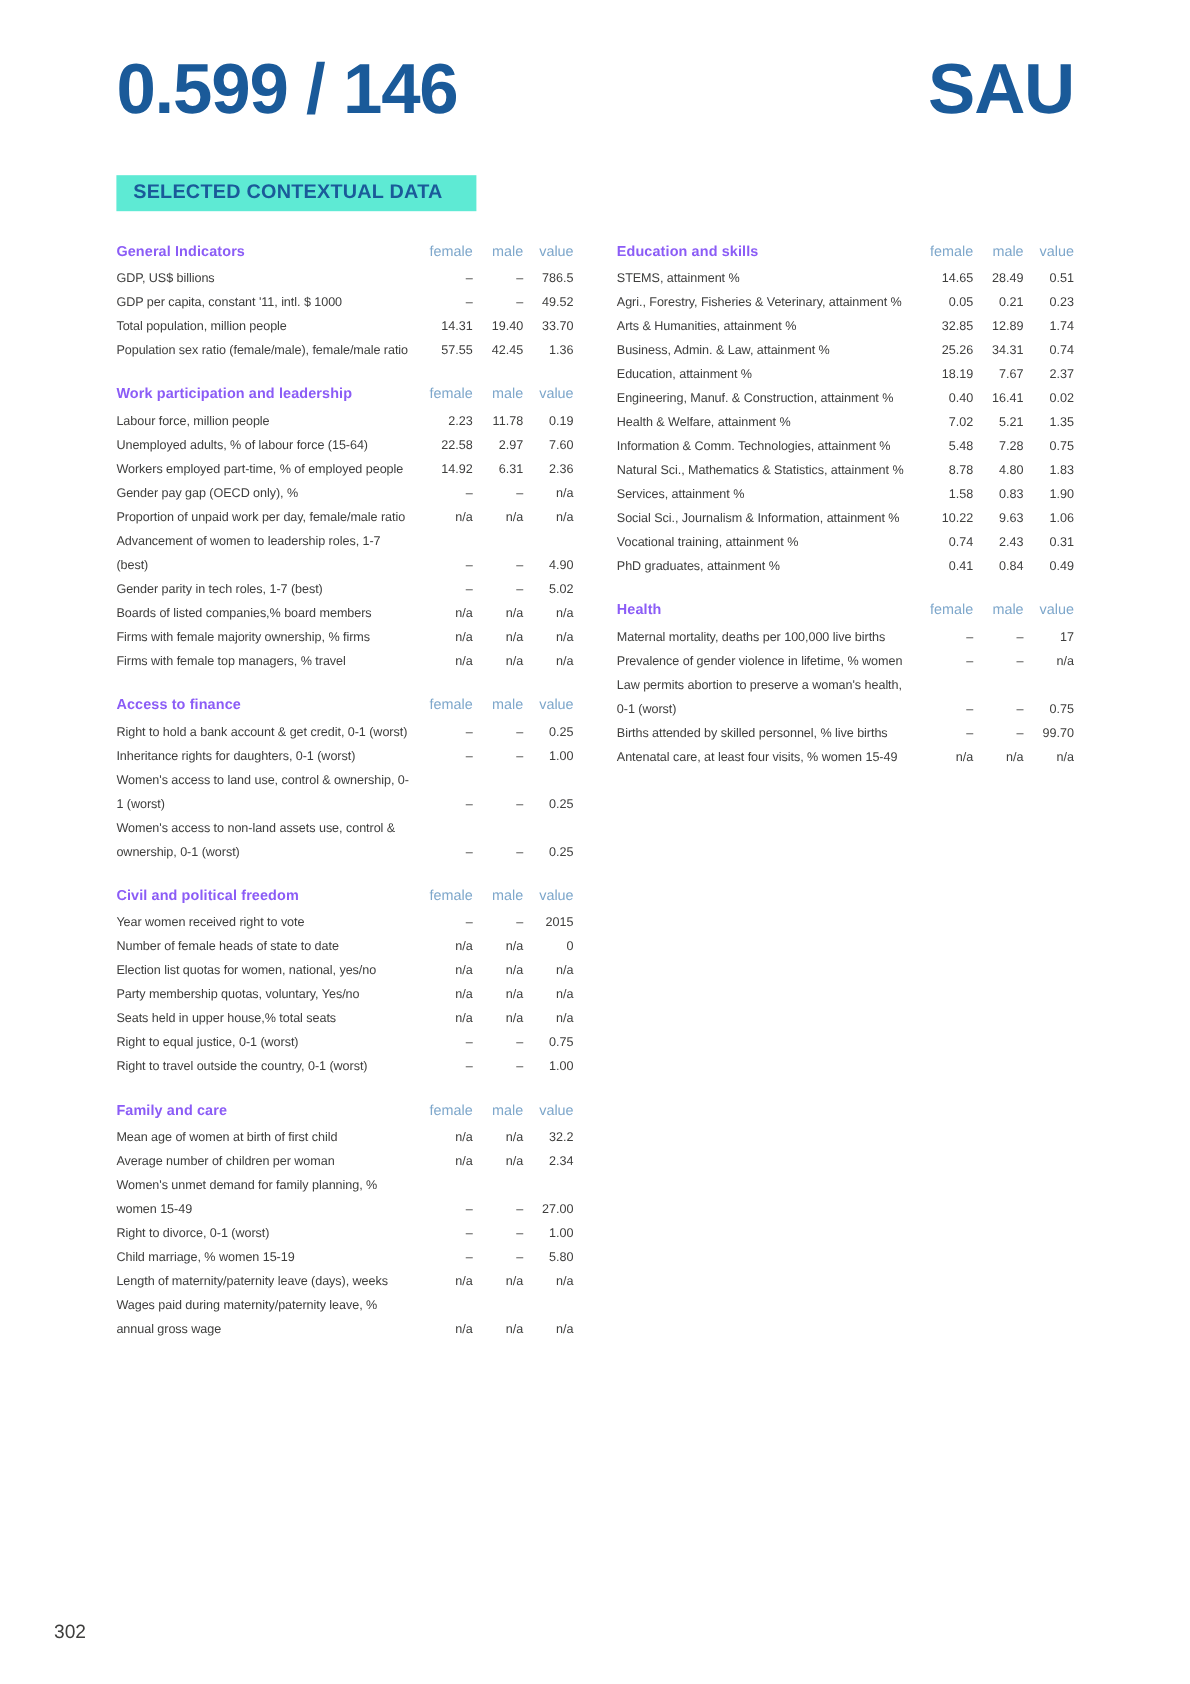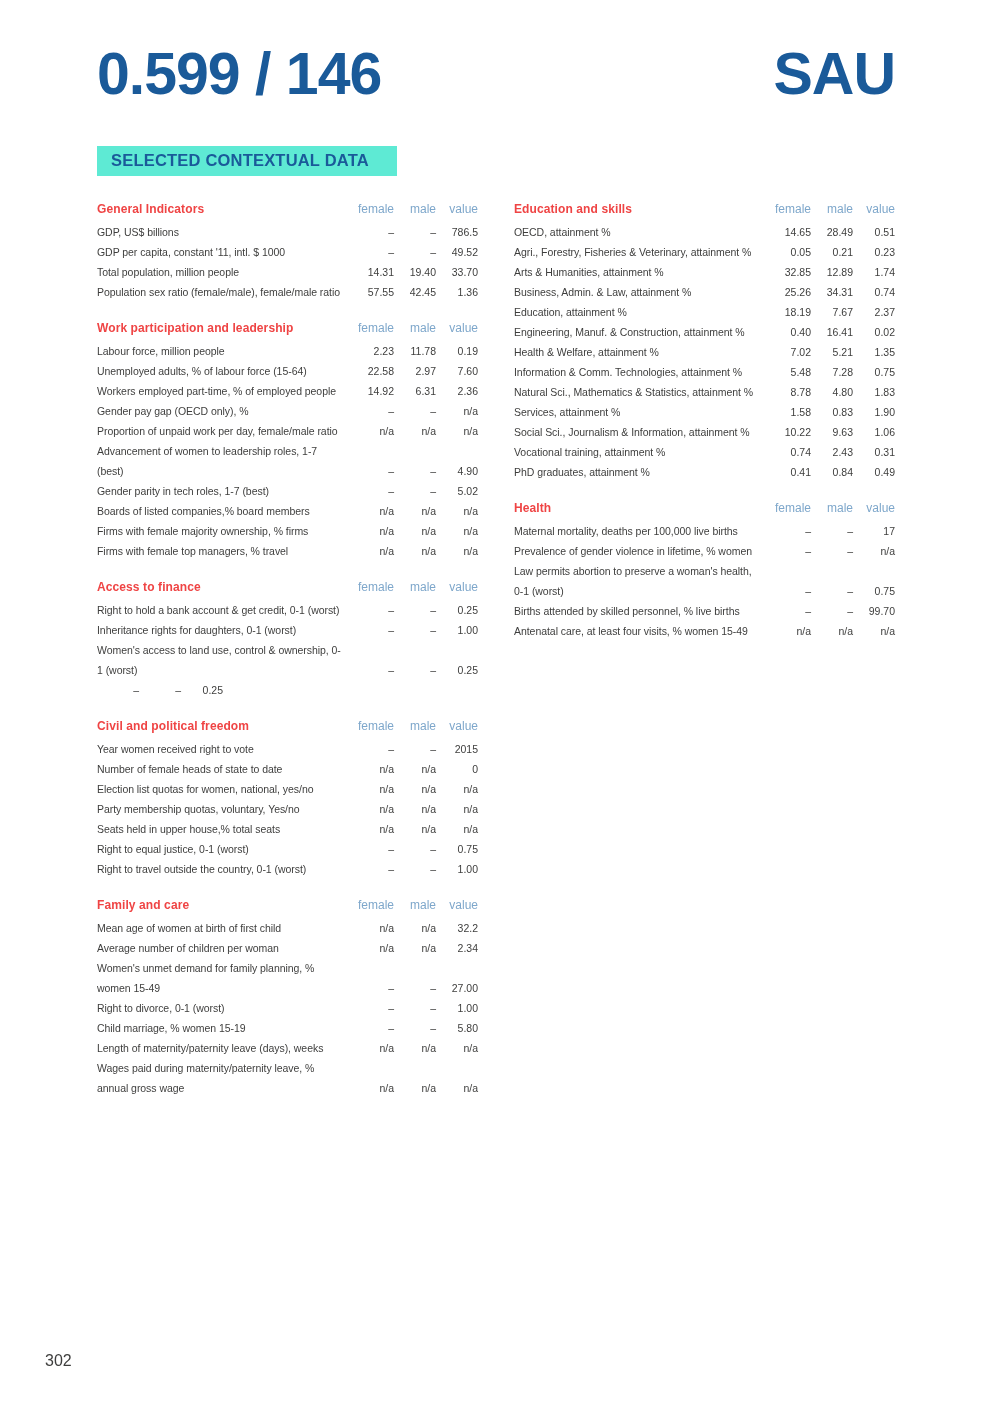--- a/index.html
+++ b/index.html
@@ -53,21 +53,21 @@
   .thead {
     display: flex;
     align-items: baseline;
     line-height: 20px;
     margin-bottom: 3px;
   }
   .ttitle {
     flex: 1;
     font-size: 12px;
     font-weight: 700;
-    color: #ef4444;
+    color: #8b5cf6;
     letter-spacing: 0.1px;
   }
   .hcell {
     width: 42px;
     text-align: right;
     font-size: 12px;
     color: #7ea7cb;
   }
 
   .trow {
@@ -235,20 +235,22 @@
             <div class="cell">1.00</div>
           </div>
           <div class="trow">
             <div class="rlabel">Women's access to land use, control &amp; ownership, 0-
 1 (worst)</div>
             <div class="cell">–</div>
             <div class="cell">–</div>
             <div class="cell">0.25</div>
           </div>
           <div class="trow">
+            <div class="rlabel">Women's access to non-land assets use, control &amp;
+ownership, 0-1 (worst)</div>
             <div class="cell">–</div>
             <div class="cell">–</div>
             <div class="cell">0.25</div>
           </div>
         </div>
         <div class="table">
           <div class="thead">
             <span class="ttitle">Civil and political freedom</span>
             <span class="hcell">female</span>
             <span class="hcell">male</span>
@@ -352,21 +354,21 @@
       </div>
     <div class="col">
         <div class="table">
           <div class="thead">
             <span class="ttitle">Education and skills</span>
             <span class="hcell">female</span>
             <span class="hcell">male</span>
             <span class="hcell">value</span>
           </div>
           <div class="trow">
-            <div class="rlabel">OECD, attainment %</div>
+            <div class="rlabel">STEMS, attainment %</div>
             <div class="cell">14.65</div>
             <div class="cell">28.49</div>
             <div class="cell">0.51</div>
           </div>
           <div class="trow">
             <div class="rlabel">Agri., Forestry, Fisheries &amp; Veterinary, attainment %</div>
             <div class="cell">0.05</div>
             <div class="cell">0.21</div>
             <div class="cell">0.23</div>
           </div>

